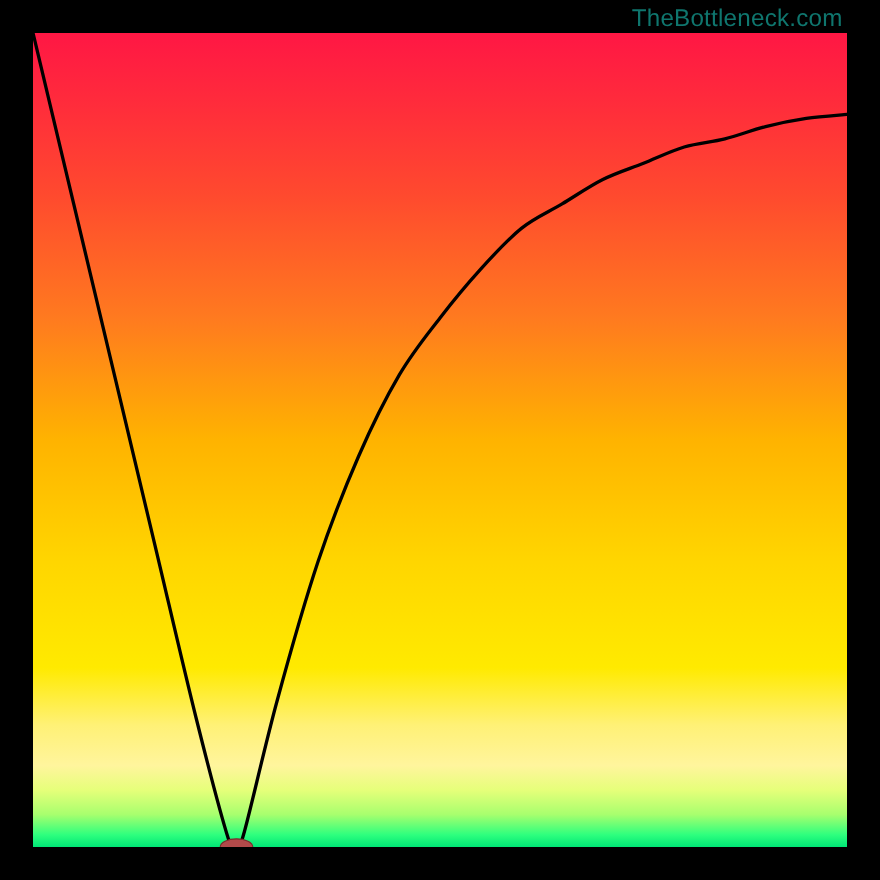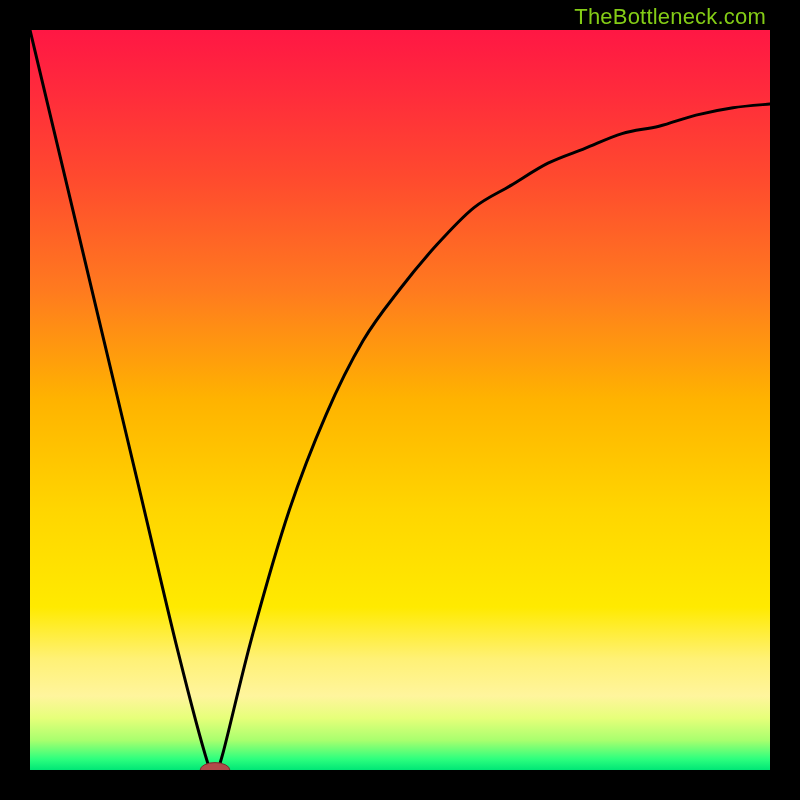--- a/index.html
+++ b/index.html
@@ -23,21 +23,21 @@
     position: absolute;
     left: 0;
     top: 0;
     width: 740px;
     height: 740px;
   }
   .watermark {
     position: absolute;
     top: 4px;
     right: 34px;
-    color: #84cc16;
+    color: #0f766e;
     font-size: 22px;
     font-weight: 500;
     letter-spacing: 0.2px;
     user-select: none;
   }
   svg { display: block; }
 </style>
 </head>
 <body>
 

